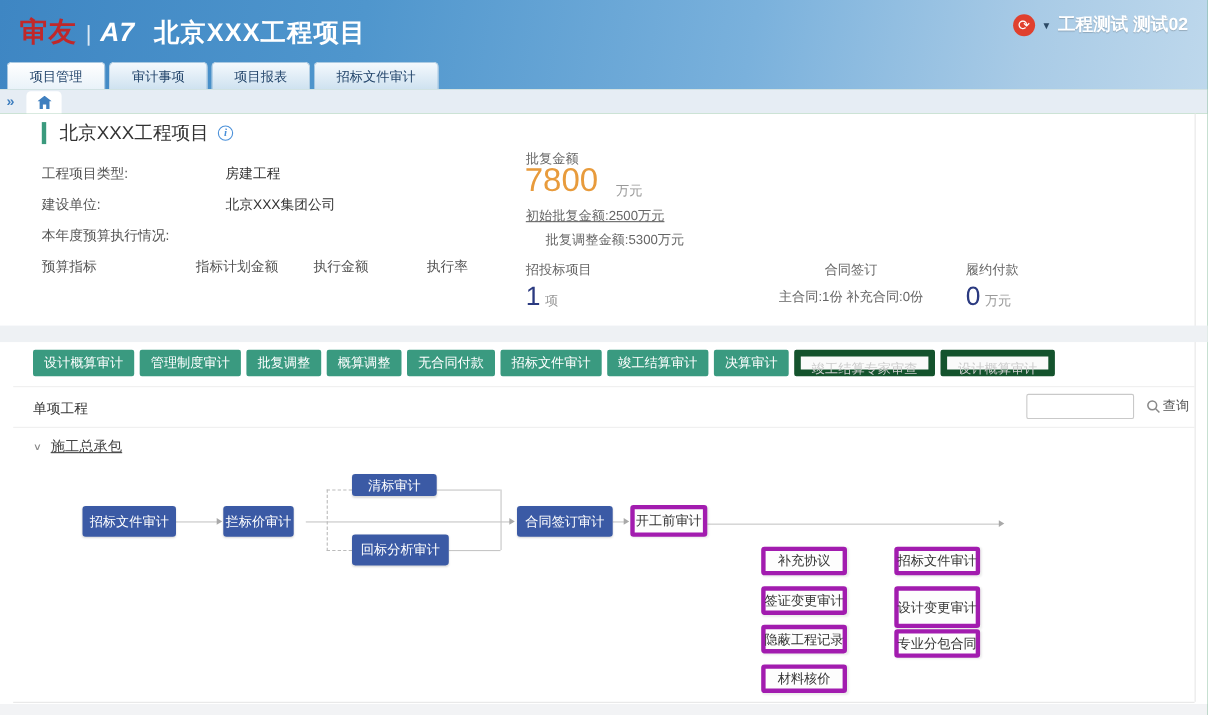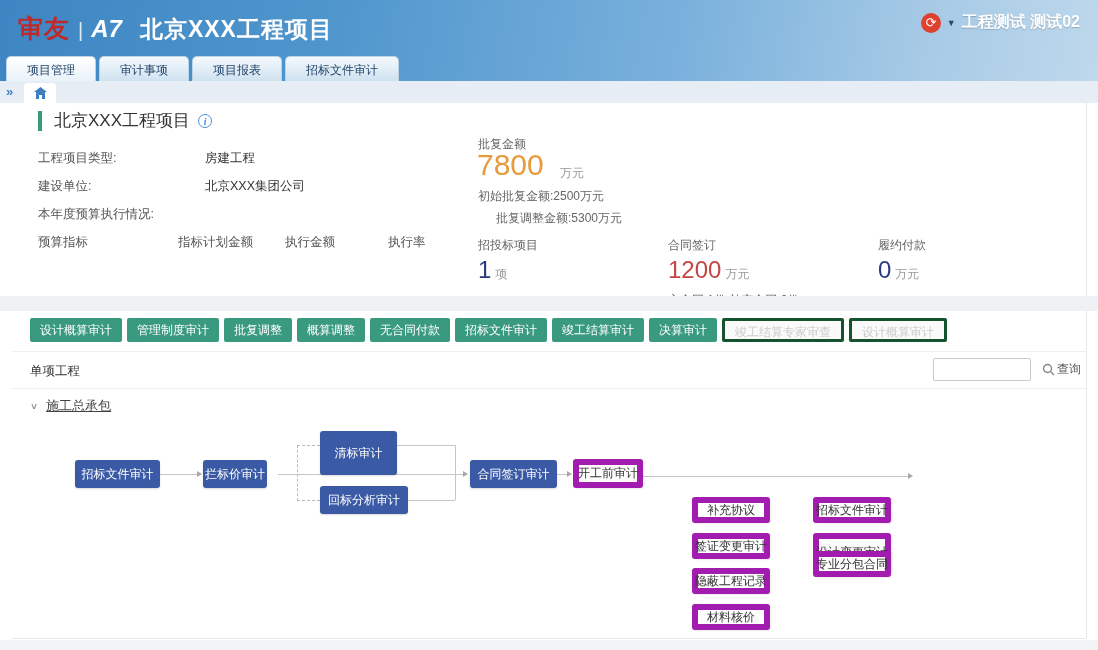--- a/index.html
+++ b/index.html
@@ -48,74 +48,74 @@
     font-size:10px; line-height:13px; text-align:center; margin-left:8px; cursor:pointer;
     font-family:"Liberation Serif",serif; font-style:italic; font-weight:bold; }
 
   .fld { position:absolute; font-size:12.5px; color:#555; }
   .fld-val { position:absolute; font-size:12.5px; color:#333; }
   .bhdr { position:absolute; font-size:12.5px; color:#555; }
 
   .appr-label { position:absolute; left:478px; top:33px; font-size:12px; color:#666; }
   .appr-amount { position:absolute; left:477px; top:45px; font-size:30px; color:#e89b3c; }
   .appr-unit { position:absolute; left:560px; top:62px; font-size:12px; color:#999; }
-  .appr-line1 { position:absolute; left:478px; top:85px; font-size:12px; color:#666; }
+  .appr-line1 { position:absolute; left:478px; top:85px; font-size:12px; color:#666;text-decoration:underline; }
   .appr-line2 { position:absolute; left:496px; top:107px; font-size:12px; color:#666; }
 
   .stat { position:absolute; top:134px; }
   .stat .s-label { font-size:12px; color:#666; }
   .stat .s-val { font-size:24px; margin-top:2px; }
   .stat .s-val .unit { font-size:12px; color:#999; font-weight:normal; margin-left:4px; }
   .stat .s-sub { font-size:12px; color:#666; margin-top:8px; }
   .val-navy { color:#2b3a80; }
   .val-red  { color:#c54543; }
 
   .gray-band { position:absolute; left:0; top:193px; width:1098px; height:15px; background:#eef1f4; }
 
   .btn-row { position:absolute; left:30px; top:215px; display:flex; gap:5px; }
   .gbtn { height:24px; padding:0 10px; background:#3a9a80; color:#fff; font-size:12px;
     line-height:24px; border-radius:2px; cursor:pointer; white-space:nowrap; }
   .dbtn { height:24px; padding:0 10px; background:#fafafa; color:#ccc; font-size:12px;
-    line-height:22px; border:3px solid #14532d; border-radius:2px; cursor:default; white-space:nowrap; }
+    line-height:22px; border:6px solid #14532d; border-radius:2px; cursor:default; white-space:nowrap; }
 
   .search-row-topline { position:absolute; left:12px; top:248px; width:1074px; height:1px; background:#efefef; }
   .sp-label { position:absolute; left:30px; top:260px; font-size:12.5px; color:#333; }
   .search-input { position:absolute; left:933px; top:255px; width:98px; height:23px;
     border:1px solid #c9c9c9; border-radius:2px; font-size:12px; padding:0 5px; outline:none; }
   .search-btn { position:absolute; left:1042px; top:258px; display:flex; align-items:center;
     gap:2px; font-size:12px; color:#555; cursor:pointer; }
   .search-row-botline { position:absolute; left:12px; top:285px; width:1074px; height:1px; background:#efefef; }
 
   .sec-toggle { position:absolute; left:30px; top:294px; display:flex; align-items:center;
     gap:8px; cursor:pointer; }
   .chev { color:#888; font-size:11px; transform:scaleY(.8); }
   .sec-label { font-size:13px; color:#444; text-decoration:underline; }
 
   
   .flow { position:absolute; left:28px; top:317px; width:1046px; height:215px; }
   .node { position:absolute; font-size:12px; text-align:center; border-radius:3px;
     display:flex; align-items:center; justify-content:center; cursor:pointer; white-space:nowrap; }
   .node.primary { background:#3b5aa5; color:#fff; box-shadow:0 1px 2px rgba(0,0,0,.15); }
-  .node.secondary { background:#fdfdfd; color:#333; border:6px solid #a21caf;
+  .node.secondary { background:#fdfdfd; color:#333; border:4px solid #a21caf;
     box-shadow:1px 1px 2px rgba(0,0,0,.08); }
 
   .n0 { left:47px;  top:40px;  width:85px;  height:28px; }
   .n1 { left:175px; top:40px;  width:64px;  height:28px; }
-  .n2 { left:292px; top:11px;  width:77px;  height:44px; }
+  .n2 { left:292px; top:11px;  width:77px;  height:20px; }
   .n3 { left:292px; top:66px;  width:88px;  height:28px; }
   .n4 { left:442px; top:40px;  width:87px;  height:28px; }
   .n5 { left:545px; top:39px;  width:70px;  height:29px; }
   .n6 { left:887px; top:42px;  width:124px; height:29px; }
   .n7  { left:664px; top:77px;  width:78px; height:26px; }
   .n8  { left:664px; top:113px; width:78px; height:26px; }
   .n9  { left:664px; top:148px; width:78px; height:26px; }
   .n10 { left:664px; top:184px; width:78px; height:26px; }
   .n11 { left:785px; top:77px;  width:78px; height:26px; }
   .n12 { left:785px; top:113px; width:78px; height:38px; }
-  .n13 { left:785px; top:131px; width:78px; height:26px; }
+  .n13 { left:785px; top:152px; width:78px; height:26px; }
 
   .ln { position:absolute; pointer-events:none; }
   .h-solid { border-top:1px solid #c6c6c6; height:0; }
   .v-solid { border-left:1px solid #c6c6c6; width:0; }
   .h-dash { border-top:1px dashed #bbb; height:0; }
   .v-dash { border-left:1px dashed #bbb; width:0; }
   .arrow-r { position:absolute; width:0; height:0; border-top:3px solid transparent;
     border-bottom:3px solid transparent; border-left:5px solid #a9a9a9; }
 
   .footer-strip { position:absolute; left:0; top:640px; width:1098px; height:10px; background:#f2f3f5; }
@@ -178,23 +178,22 @@
     <span class="appr-label">批复金额</span>
     <span class="appr-amount">7800</span>
     <span class="appr-unit">万元</span>
     <span class="appr-line1">初始批复金额:2500万元</span>
     <span class="appr-line2">批复调整金额:5300万元</span>
 
     <div class="stat" style="left:478px;">
       <div class="s-label">招投标项目</div>
       <div class="s-val val-navy"><span>1</span><span class="unit">项</span></div>
     </div>
-    <div class="stat" style="left:668px;">
+    <div class="stat" style="left:708px;text-align:center;">
       <div class="s-label">合同签订</div>
-      <div class="s-val val-red"><span>1200</span><span class="unit">万元</span></div>
       <div class="s-sub">主合同:1份  补充合同:0份</div>
     </div>
     <div class="stat" style="left:878px;">
       <div class="s-label">履约付款</div>
       <div class="s-val val-navy"><span>0</span><span class="unit">万元</span></div>
     </div>
 
     <div class="gray-band"></div>
 
     <div class="btn-row">

